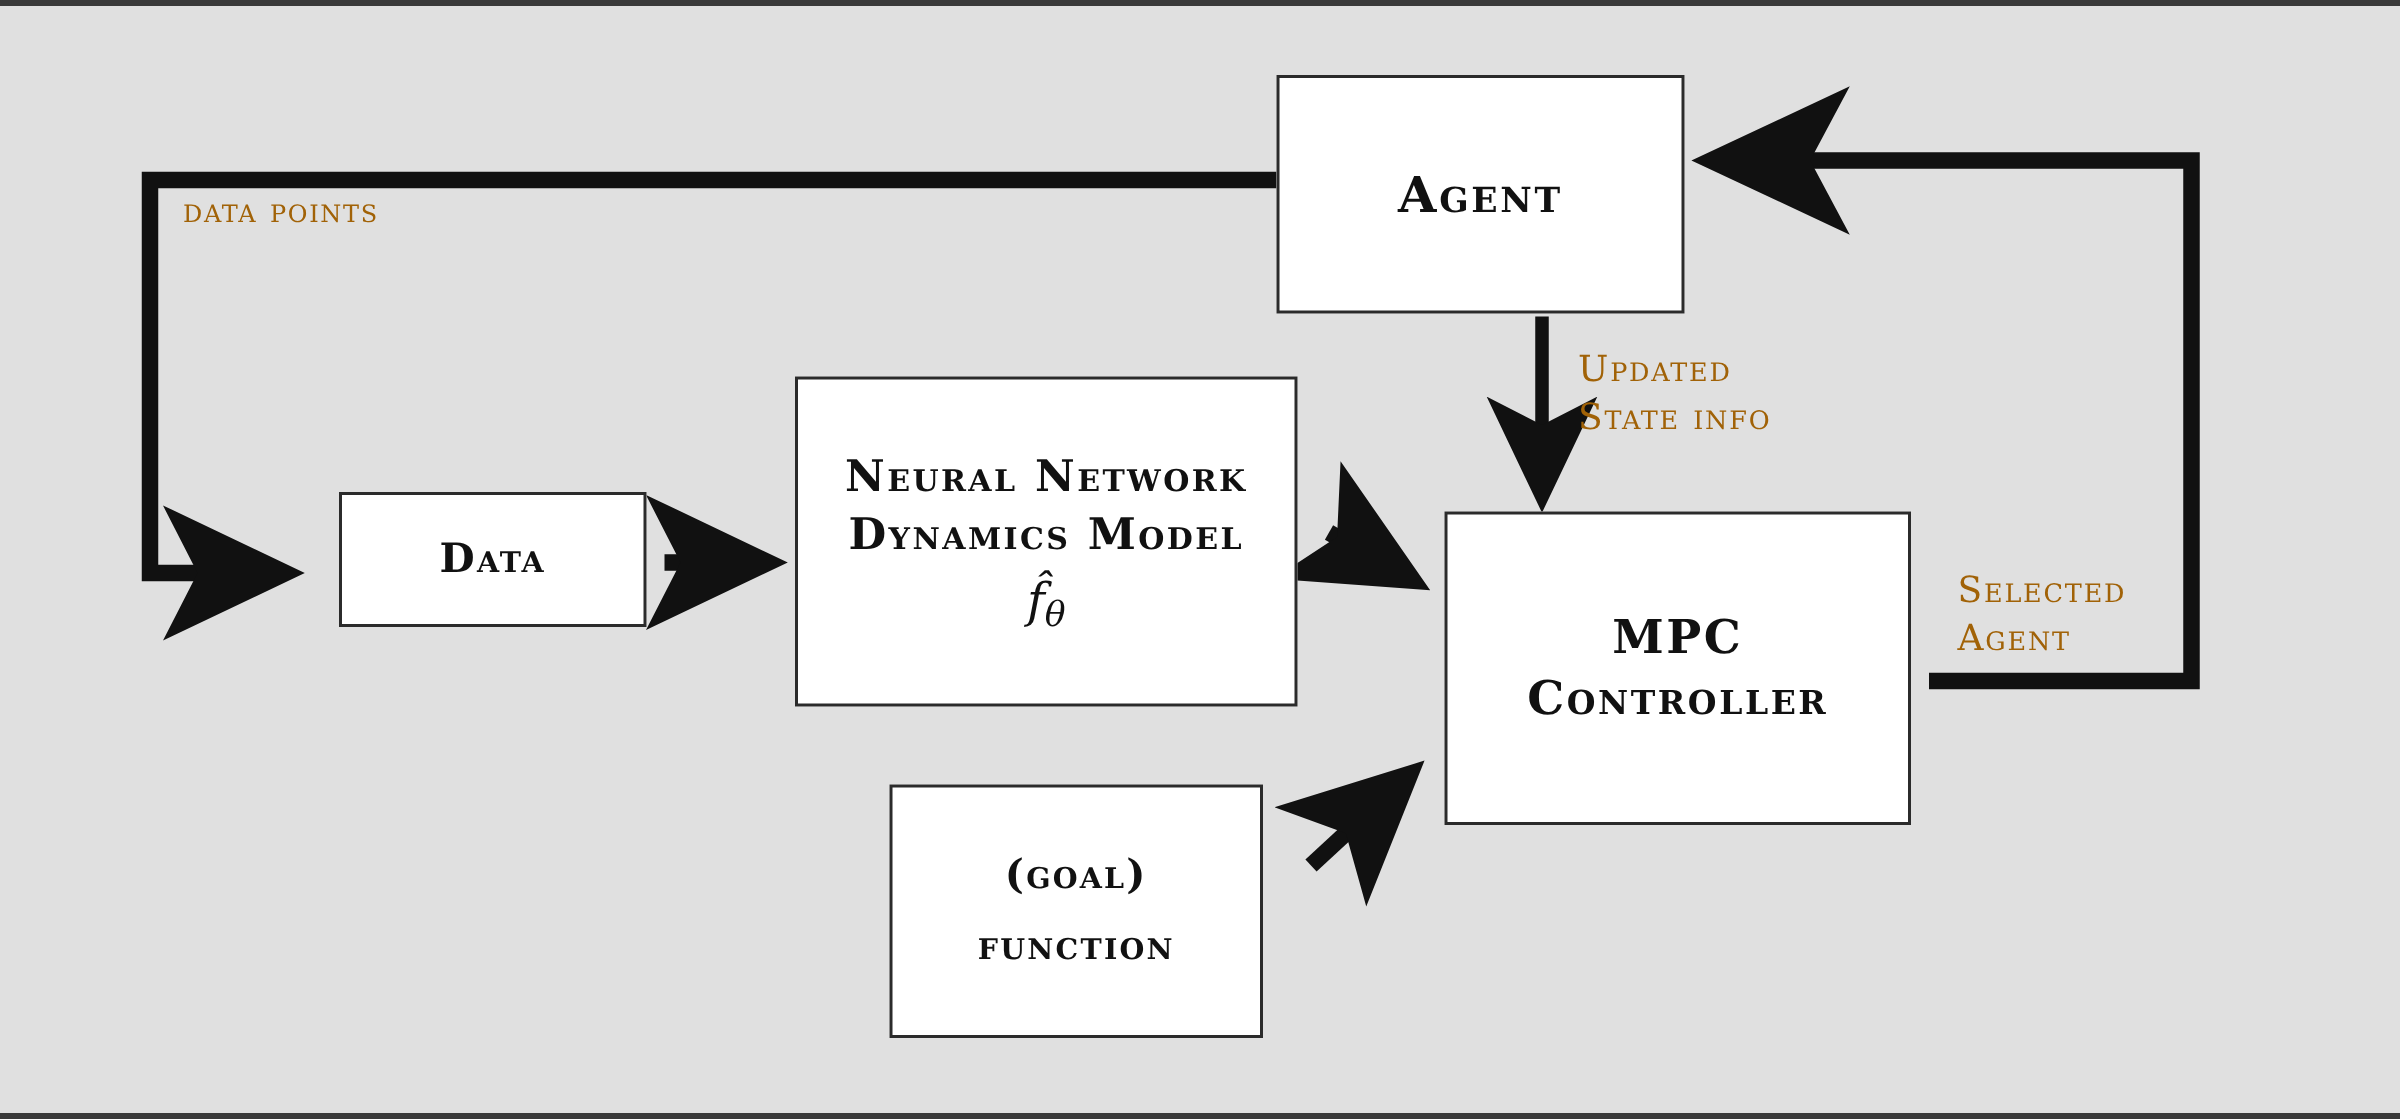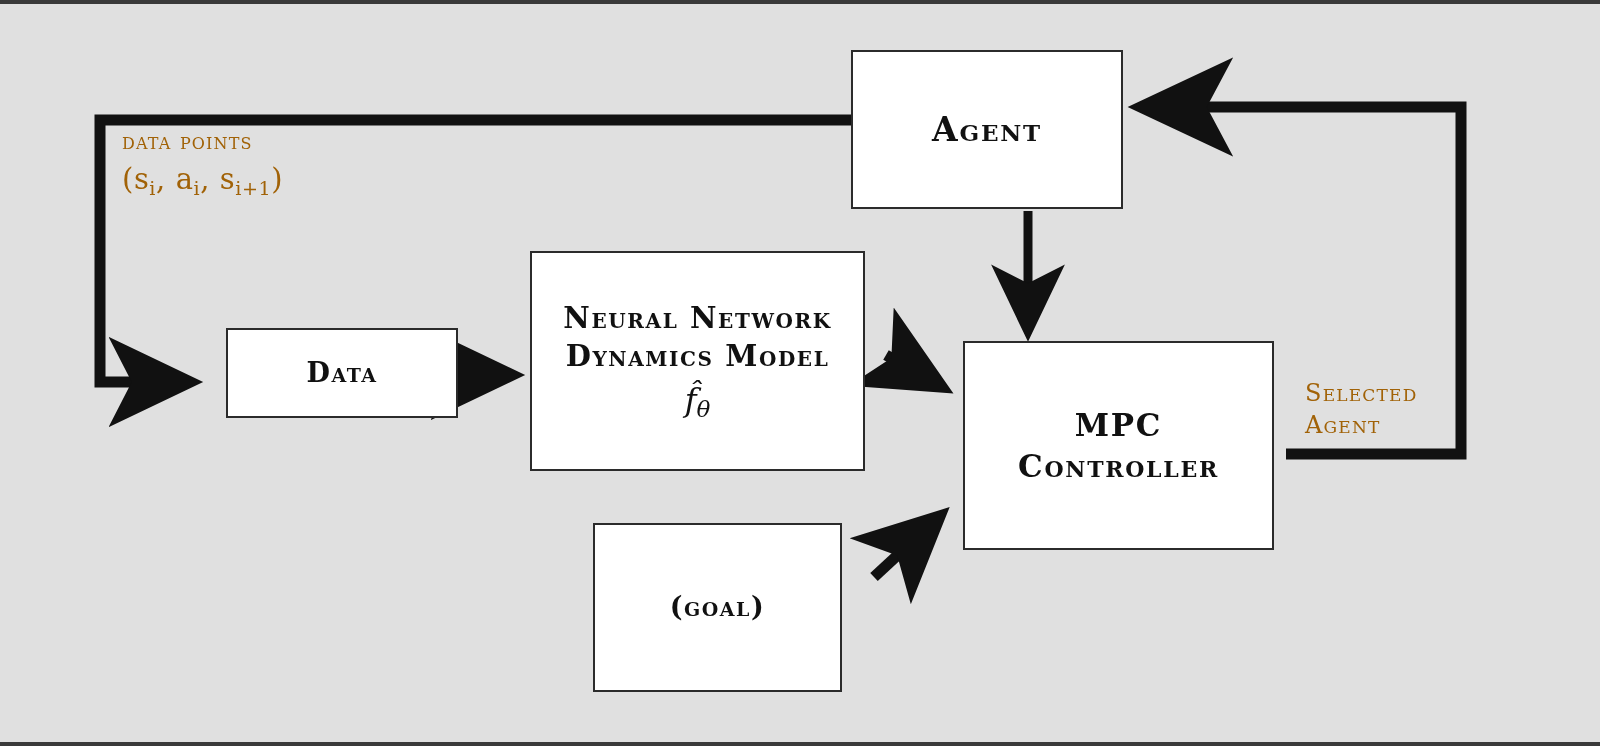--- a/index.html
+++ b/index.html
@@ -37,21 +37,21 @@
     font-variant: small-caps;
     font-weight: bold;
     letter-spacing: 0.055em;
     line-height: 1.32;
     white-space: nowrap;
   }
 
   #node-agent      { left: 851px;  top: 46px;  width: 272px; height: 159px; }
   #node-agent .line { font-size: 33px; }
 
-  #node-data       { left: 226px;  top: 324px; width: 232px; height: 90px; }
+  #node-data       { left: 226px;  top: 324px; width: 205px; height: 90px; }
   #node-data .line { font-size: 27px; }
 
   #node-nn         { left: 530px;  top: 247px; width: 335px; height: 220px; }
   #node-nn .line   { font-size: 29px; }
   #node-nn .formula {
     font-family: "DejaVu Serif", "Liberation Serif", serif;
     font-style: italic;
     font-size: 32px;
     line-height: 1.1;
     margin-top: 8px;
@@ -153,25 +153,29 @@
     <span class="formula"><span>f̂</span><span class="sub">θ</span></span>
   </div>
 
   <div class="node" id="node-mpc">
     <span class="line">MPC</span>
     <span class="line">Controller</span>
   </div>
 
   <div class="node" id="node-reward">
     <span class="line">(goal)</span>
+    <span class="line">function</span>
   </div>
 
   <div class="label" id="label-data-points">data points</div>
 
-  <div class="label" id="label-tuple"><span>(s</span><span class="sub">i</span><span>, a</span><span class="sub">i</span><span>, s</span><span class="sub">i+1</span><span>)</span></div>
 
+  <div class="label" id="label-updated-state">
+    <div>Updated</div>
+    <div>State info</div>
+  </div>
 
   <div class="label" id="label-selected-action">
     <div>Selected</div>
     <div>Agent</div>
   </div>
 
 </div>
 
 </body></html>

